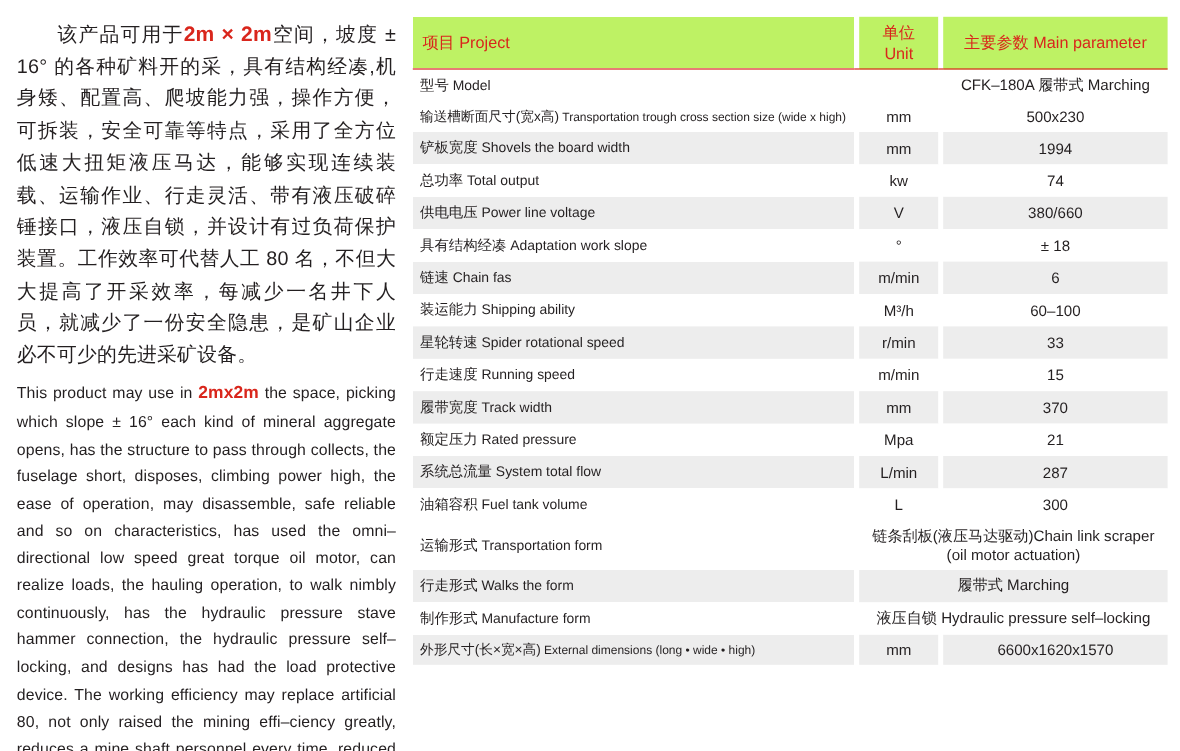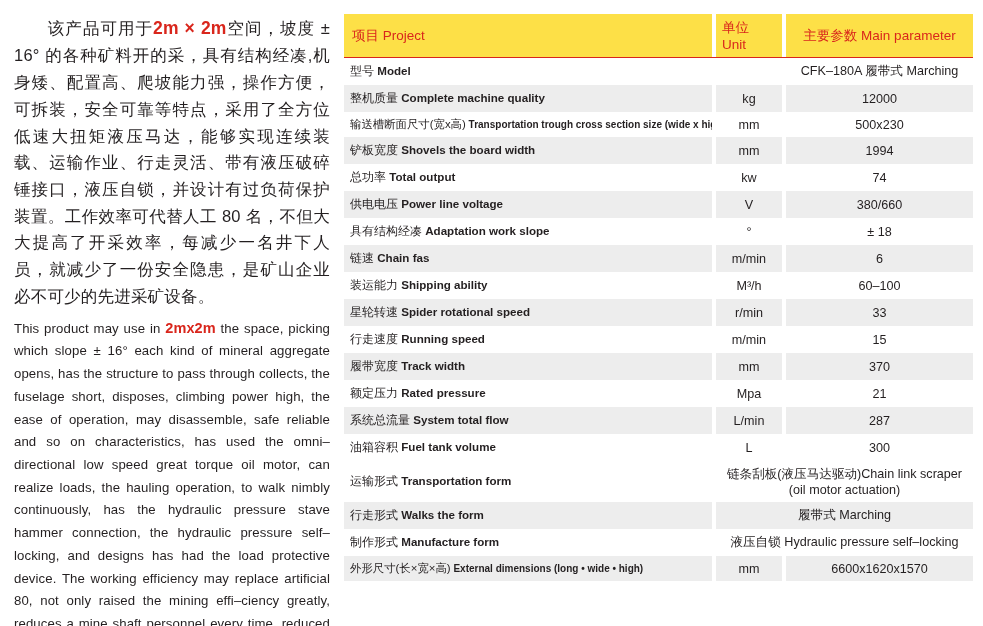--- a/index.html
+++ b/index.html
@@ -68,40 +68,40 @@
     padding: 5px 6px;
     vertical-align: middle;
     font-weight: normal;
   }
   .hdr td {
     color: #d9261c;
     font-weight: bold;
     font-size: 13.5px;
     border-bottom: 1.4px solid #d9261c;
     padding-bottom: 6px;
-    background: #fde047;
+    background: #bef264;
   }
   .hdr .c-item { text-align: left; padding-left: 8px; }
-  .hdr .c-unit { text-align: left; }
+  .hdr .c-unit { text-align: center; }
   .hdr .c-param { text-align: center; }
 
   tr.shade td { background: #ededed; }
   tr.plain td { background: #ffffff; }
 
   td.c-item {
     text-align: left;
     padding-left: 8px;
     white-space: nowrap;
     overflow: hidden;
   }
   td.c-unit { text-align: center; }
   td.c-param { text-align: center; }
 
   .cn { font-size: 12px; }
-  .en { font-size: 11.6px; font-weight: bold; }
+  .en { font-size: 11.6px; }
   .small-item .cn { font-size: 11.4px; }
   .small-item .en { font-size: 10px; margin-top: 22px; }
 
   
   col.gap1, col.gap2 { }
   td.gapcell { background: #ffffff !important; padding: 0; }
 </style>
 </head>
 <body>
 
@@ -132,27 +132,20 @@
         </tr>
       </tbody>
       <tbody id="rows-body">
           <tr class="plain">
             <td class="c-item"><span class="cn">型号</span><span class="en"> Model</span></td>
             <td class="gapcell"></td>
             <td class="c-unit"></td>
             <td class="gapcell"></td>
             <td class="c-param">CFK–180A 履带式 Marching</td>
           </tr>
-          <tr class="shade">
-            <td class="c-item"><span class="cn">整机质量</span><span class="en"> Complete machine quality</span></td>
-            <td class="gapcell"></td>
-            <td class="c-unit">kg</td>
-            <td class="gapcell"></td>
-            <td class="c-param">12000</td>
-          </tr>
           <tr class="plain">
             <td class="c-item small-item"><span class="cn">输送槽断面尺寸(宽x高)</span><span class="en"> Transportation trough cross section size (wide x high)</span></td>
             <td class="gapcell"></td>
             <td class="c-unit">mm</td>
             <td class="gapcell"></td>
             <td class="c-param">500x230</td>
           </tr>
           <tr class="shade">
             <td class="c-item"><span class="cn">铲板宽度</span><span class="en"> Shovels the board width</span></td>
             <td class="gapcell"></td>

